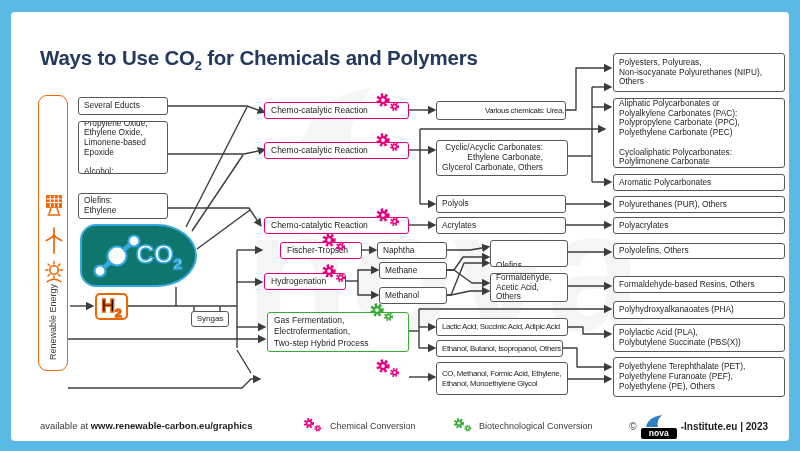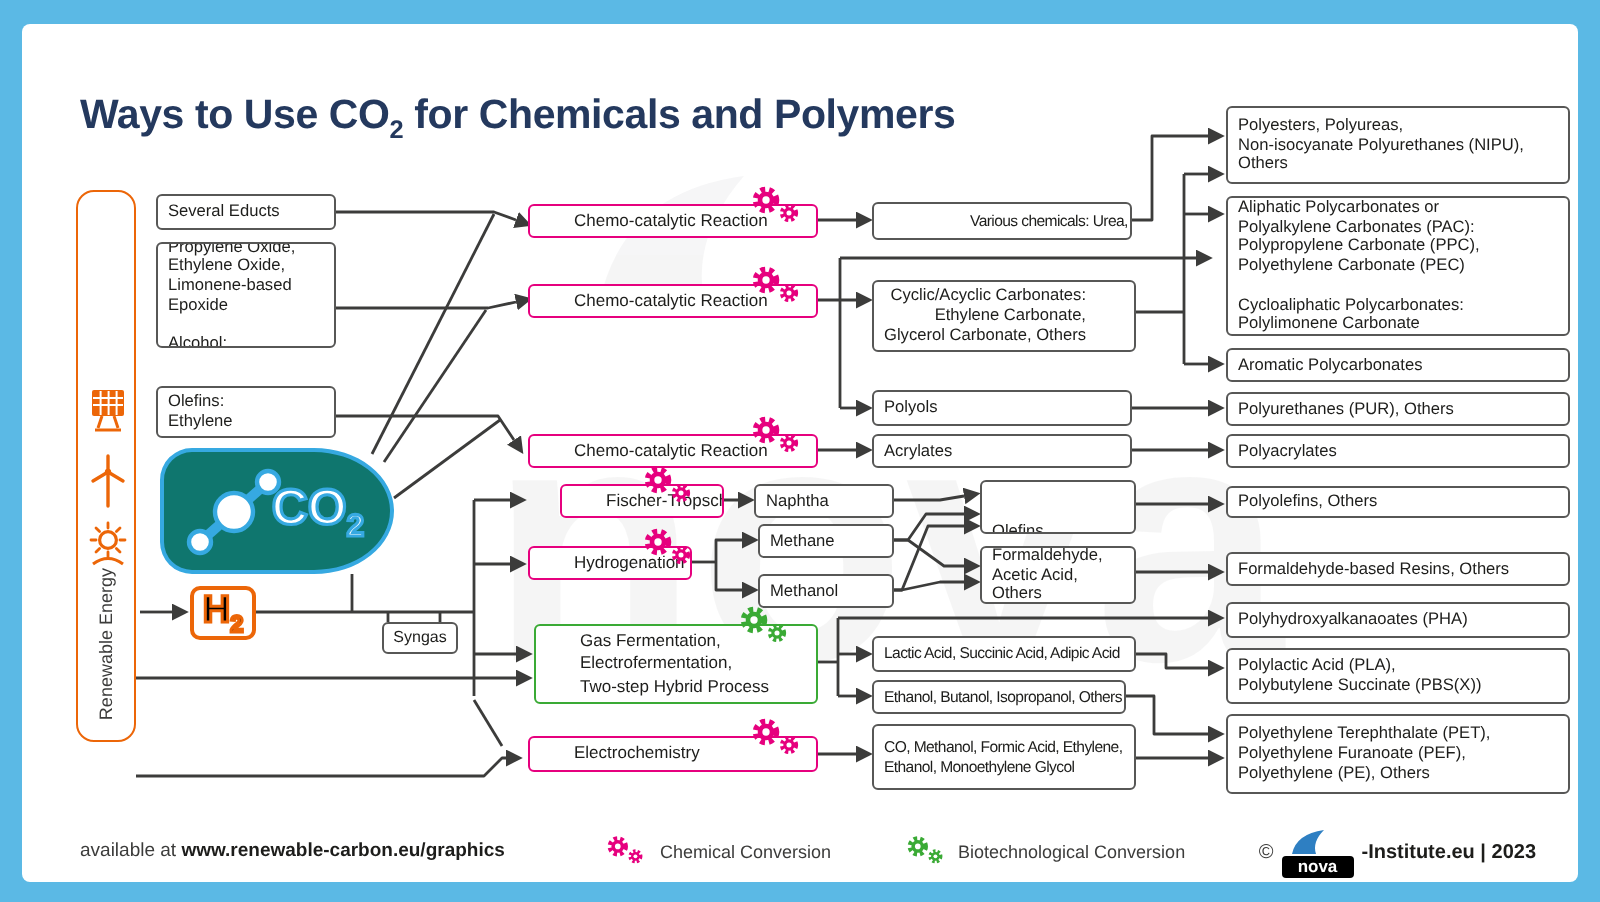--- a/index.html
+++ b/index.html
@@ -5,21 +5,21 @@
   html,body{margin:0;padding:0;background:#9bb0bd;}
   .stage{position:relative;width:800px;height:451px;background:#5bb9e5;overflow:hidden;
          font-family:"Liberation Sans","DejaVu Sans",sans-serif;color:#1d1d1b;}
   .panel{position:absolute;left:11px;top:12px;right:11px;bottom:10px;background:#ffffff;border-radius:4px;}
   .abs{position:absolute;box-sizing:border-box;}
   .title{left:40px;top:46px;font-size:20.5px;font-weight:bold;color:#24395e;letter-spacing:-0.2px;}
   .title sub{font-size:0.62em;}
   .gbox{border:1.2px solid #575756;border-radius:3px;background:#fff;font-size:8.3px;line-height:1.18;
         display:flex;align-items:center;padding:2px 5px;white-space:pre-line;overflow:hidden;}
   .pbox{border:1.6px solid #e6007e;border-radius:3px;background:#fff;font-size:8.5px;line-height:1.3;
-        display:flex;align-items:center;padding:2px 22px;white-space:pre-line;overflow:hidden;}
+        display:flex;align-items:center;padding:2px 6px;white-space:pre-line;overflow:hidden;}
   .grbox{border-color:#3aaa35;}
   .nw{white-space:pre;}
   .sm{font-size:7.8px;letter-spacing:-0.3px;}
   .top{align-items:flex-start;}
   .ebar{border:1.8px solid #ec6608;border-radius:9px;background:#fff;}
   .ebar-label{position:absolute;left:50%;bottom:10px;transform:translateX(-50%) rotate(180deg);
               writing-mode:vertical-rl;font-size:9px;color:#3c3c3b;}
   .co2bub{border:2.5px solid #36a9e1;background:#0f766e;border-radius:16px 40px 40px 16px / 16px 50% 50% 16px;}
   .co2txt{position:absolute;right:13px;top:14px;font-size:25px;font-weight:bold;color:#fff;
           -webkit-text-stroke:1.6px #36a9e1;}
@@ -194,21 +194,20 @@
   <div class="abs gbox nw" style="left:191px;top:311px;width:33px;height:16px;font-size:8px;justify-content:center;padding:1px 18px;">Syngas</div>
 
   <div class="abs pbox nw" style="left:264px;top:102px;width:145px;height:17px;">Chemo-catalytic Reaction</div>
   <div class="abs pbox nw" style="left:264px;top:142px;width:145px;height:17px;">Chemo-catalytic Reaction</div>
   <div class="abs pbox nw" style="left:264px;top:217px;width:145px;height:17px;">Chemo-catalytic Reaction</div>
   <div class="abs pbox nw" style="left:264px;top:242px;width:82px;height:17px;margin-left:16px;">Fischer-Tropsch</div>
   <div class="abs pbox nw" style="left:264px;top:273px;width:82px;height:17px;">Hydrogenation</div>
   <div class="abs pbox grbox" style="left:267px;top:312px;width:142px;height:40px;line-height:1.3;">Gas Fermentation,
 Electrofermentation,
 Two-step Hybrid Process</div>
-  <div class="abs pbox nw" style="left:264px;top:368px;width:145px;height:18px;">Electrochemistry</div>
 
   <svg class="gears pinkg" style="left:374px;top:91px;" width="30" height="24" viewBox="0 0 30 24">
       <use href="#gear" x="1" y="1" width="16" height="16"></use>
       <use href="#gear" x="15" y="10" width="11" height="11"></use>
     </svg>
   <svg class="gears pinkg" style="left:374px;top:131px;" width="30" height="24" viewBox="0 0 30 24">
       <use href="#gear" x="1" y="1" width="16" height="16"></use>
       <use href="#gear" x="15" y="10" width="11" height="11"></use>
     </svg>
   <svg class="gears pinkg" style="left:374px;top:206px;" width="30" height="24" viewBox="0 0 30 24">

